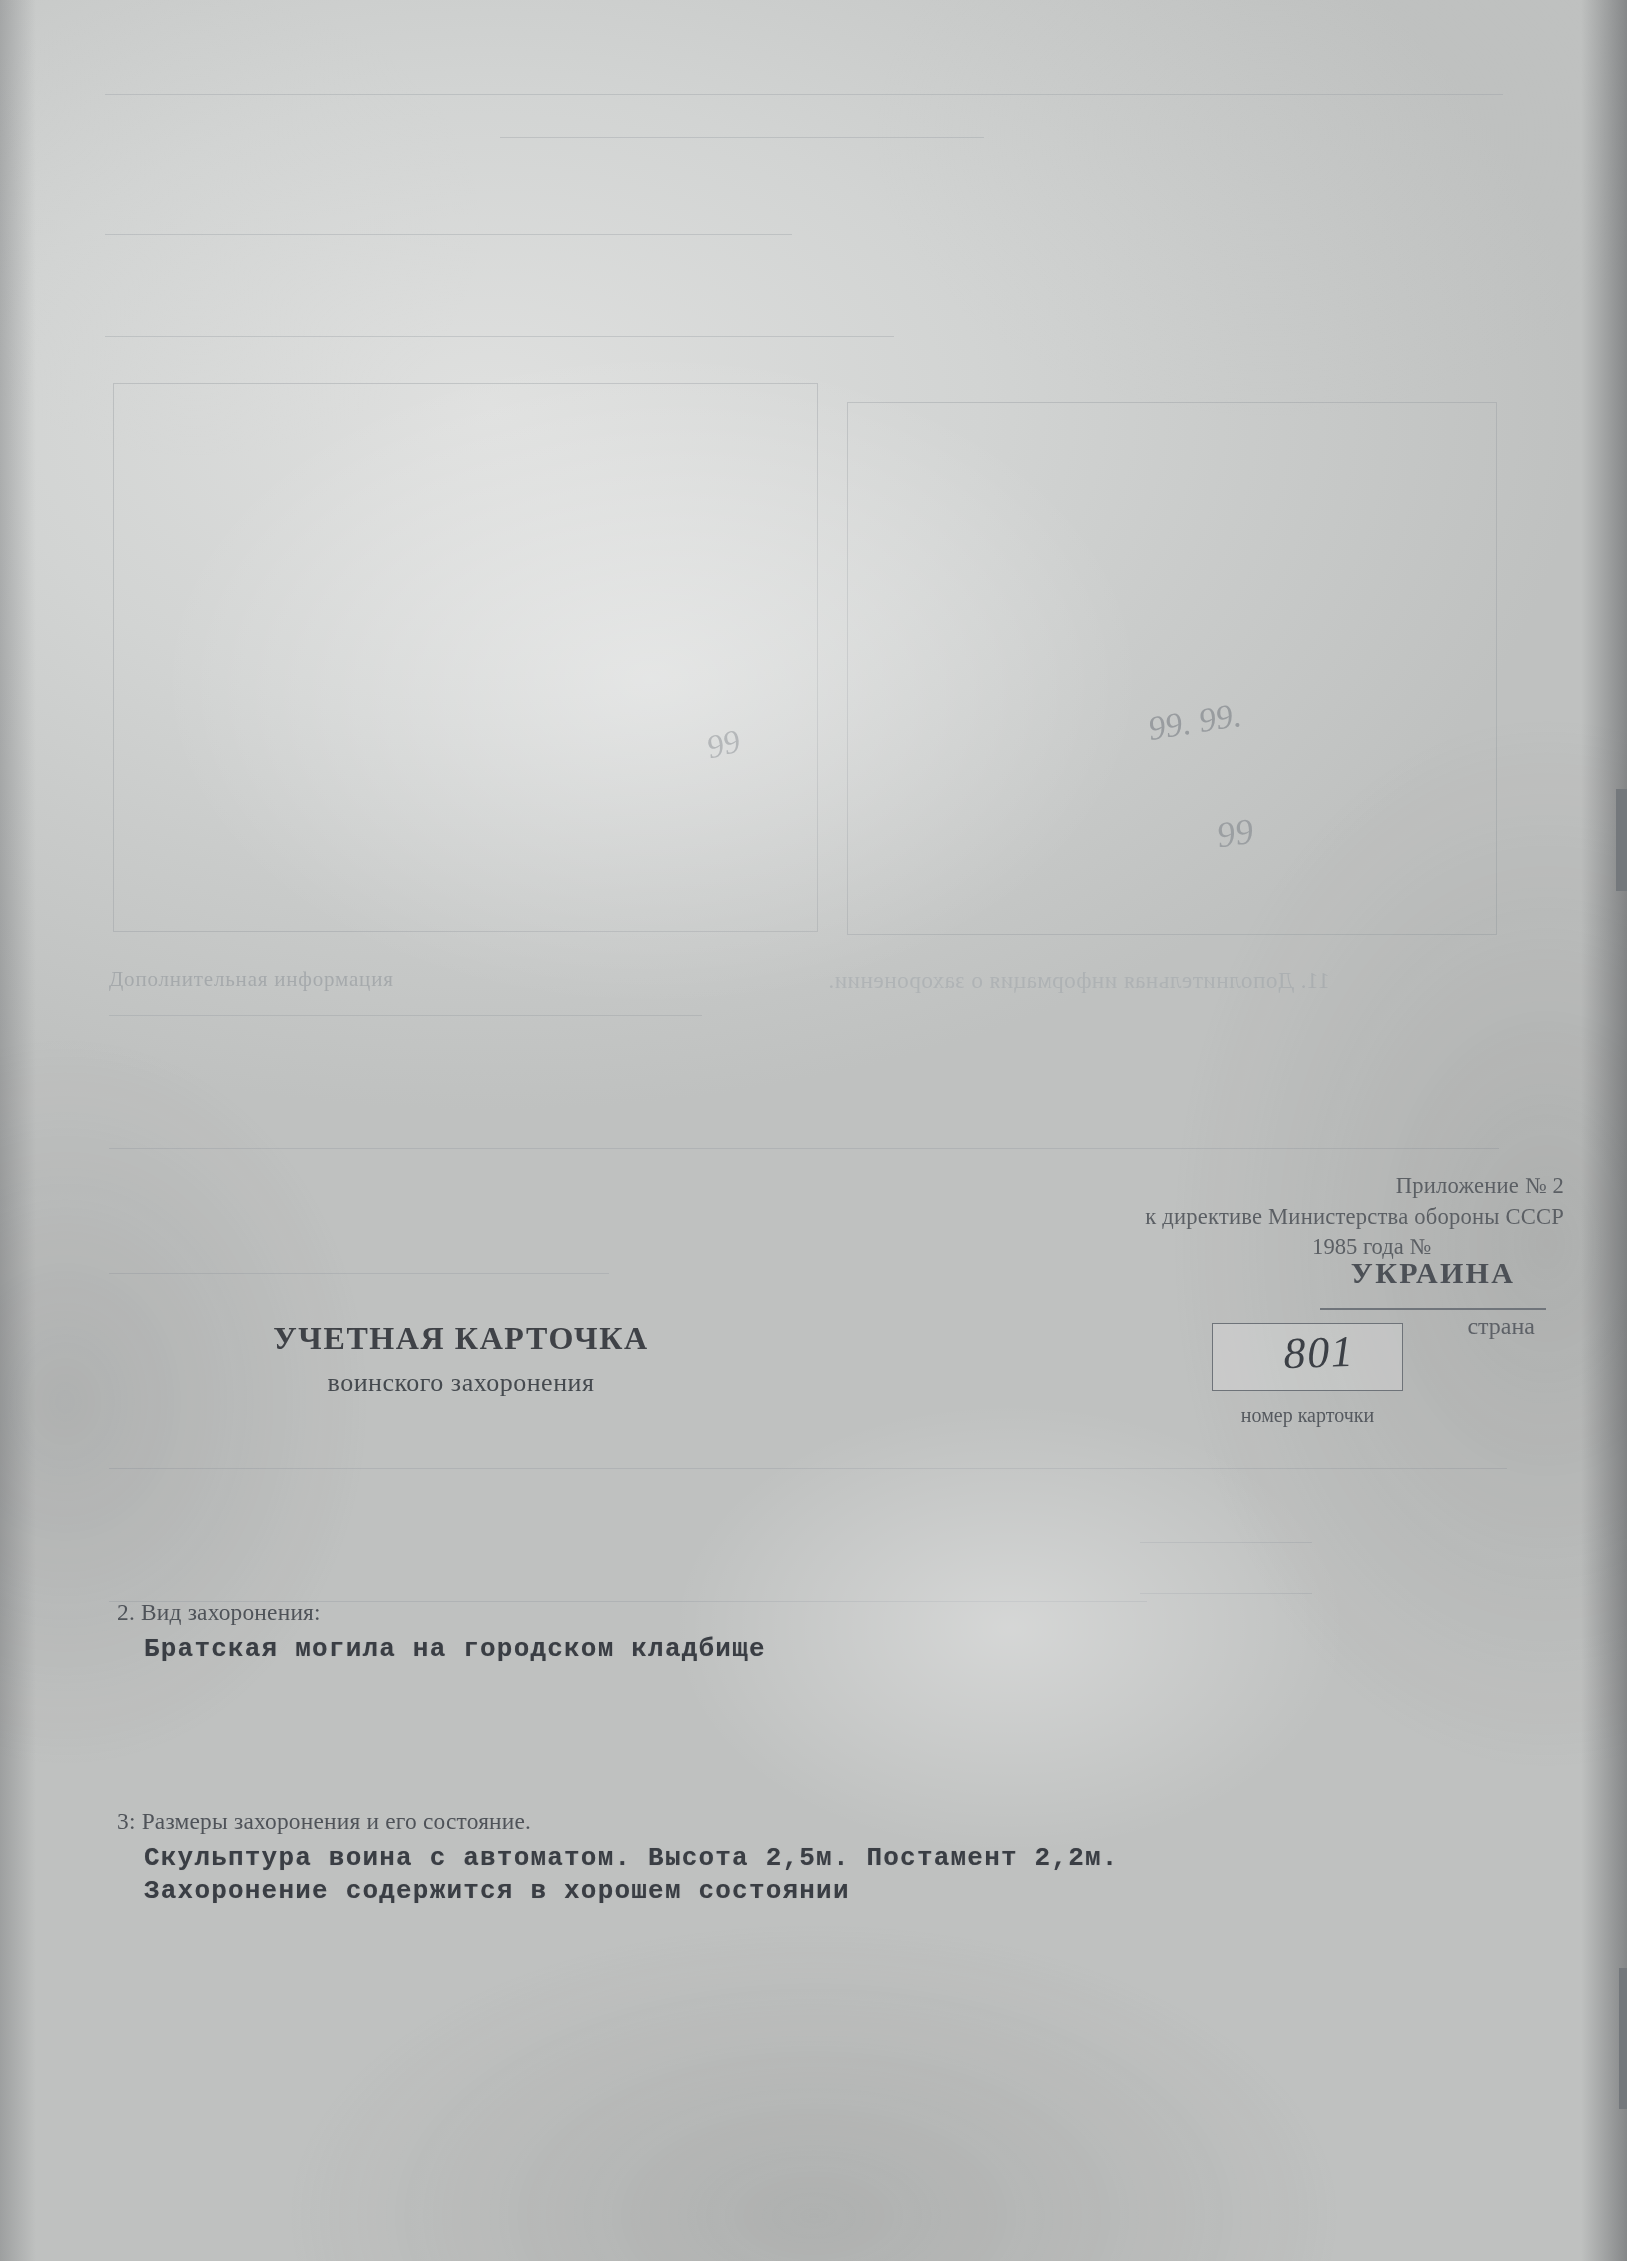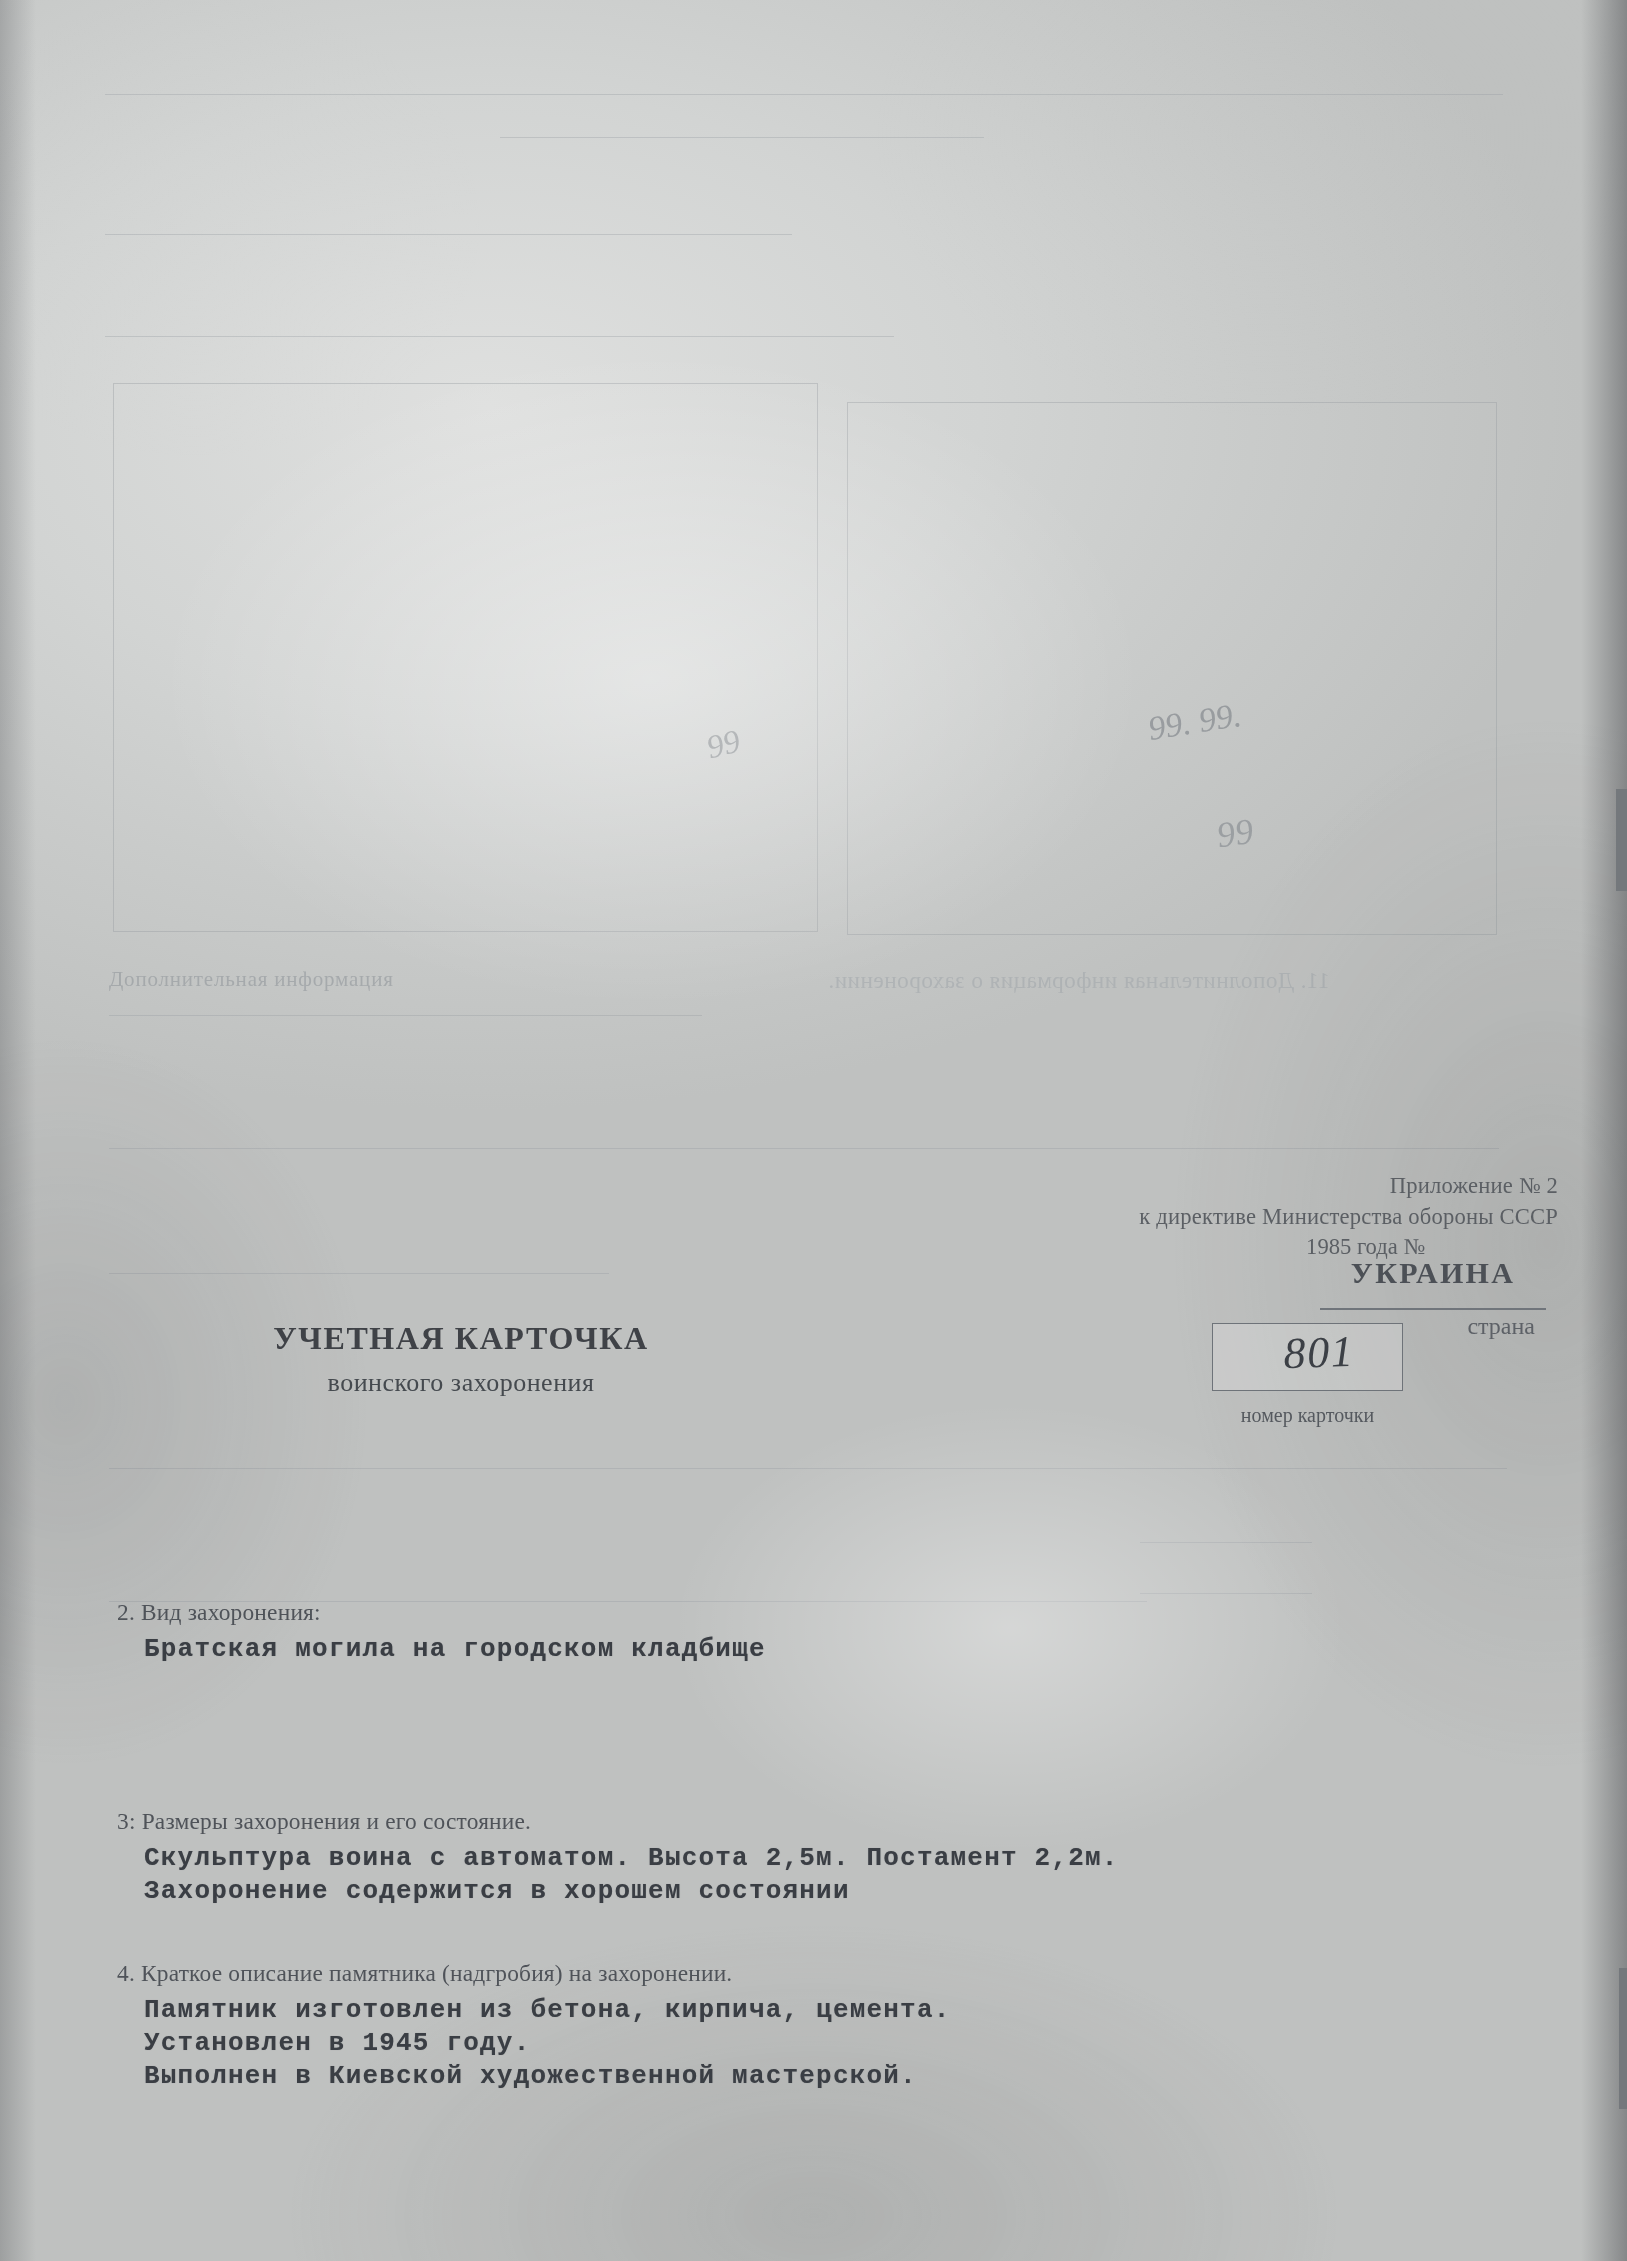--- a/index.html
+++ b/index.html
@@ -63,21 +63,21 @@
   }
   .ghost-text {
     position: absolute;
     color: rgba(140,146,152,0.55);
     pointer-events: none;
     font-family: "Liberation Serif", serif;
   }
   
   .appendix {
     position: absolute;
-    right: 70px;
+    right: 64px;
     top: 1171px;
     text-align: right;
     font-size: 22.6px;
     line-height: 1.35;
     color: #5b5f64;
   }
   .appendix .l1 { letter-spacing: 0.2px; }
   .appendix .l2 { letter-spacing: 0.2px; }
   .appendix .l3 { margin-right: 133px; }
 
@@ -285,26 +285,20 @@
     <div class="field-label">2. Вид захоронения:</div>
     <div class="typed">Братская могила на городском кладбище</div>
   </div>
 
   <div class="field f3">
     <div class="field-label">3: Размеры захоронения и его состояние.</div>
     <div class="typed">Скульптура воина с автоматом. Высота 2,5м. Постамент 2,2м.</div>
     <div class="typed l2">Захоронение содержится в хорошем состоянии</div>
   </div>
 
-  <div class="field f4">
-    <div class="field-label">4. Краткое  описание  памятника  (надгробия)  на  захоронении.</div>
-    <div class="typed">Памятник изготовлен из бетона, кирпича, цемента.</div>
-    <div class="typed l2">Установлен в 1945 году.</div>
-    <div class="typed l2">Выполнен в Киевской художественной мастерской.</div>
-  </div>
 
   <div class="edge-shadow"></div>
   <div class="edge-shadow-left"></div>
   <div class="tear" style="top:789px; width:12.5px; height:102px;"></div>
   <div class="tear" style="top:1968px; width:9.4px; height:141px;"></div>
 
 </div>
 
 
 </body></html>

